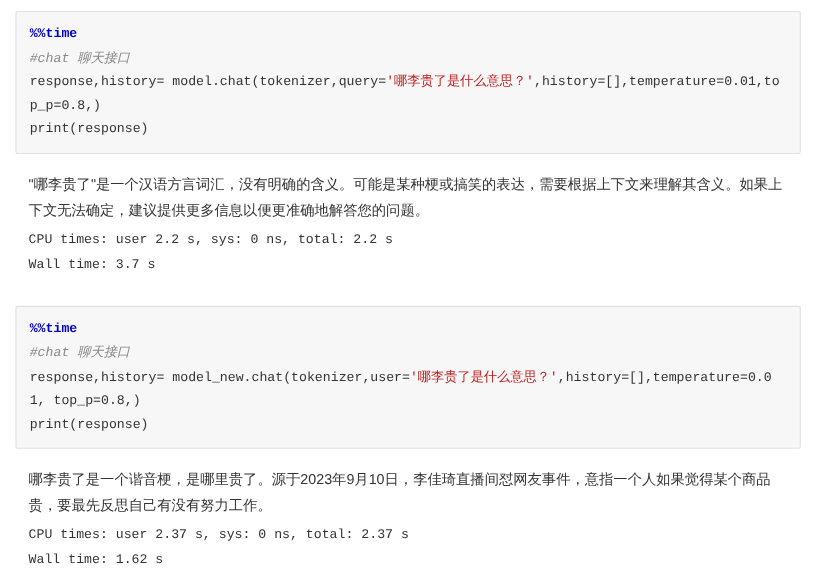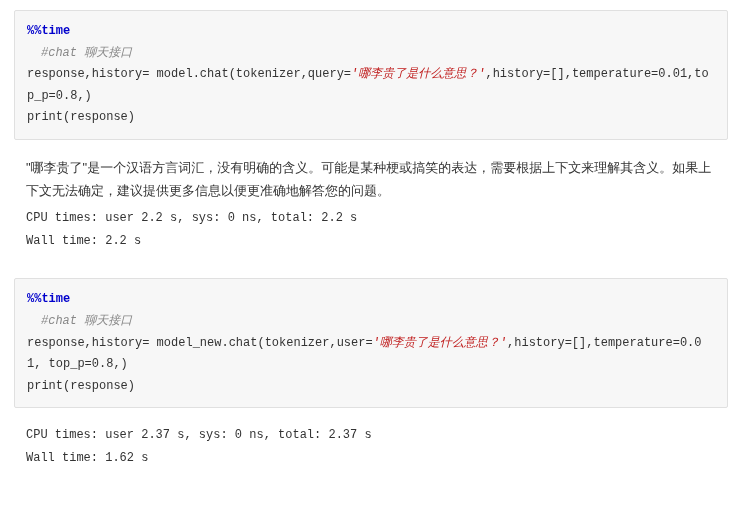--- a/index.html
+++ b/index.html
@@ -37,34 +37,34 @@
   }
   .out-text {
     font-family: -apple-system, BlinkMacSystemFont, "Segoe UI", Helvetica, Arial, sans-serif;
     font-size: 13px;
     line-height: 1.8;
     color: #333;
     display: block;
     margin-bottom: 4px;
   }
   .magic { color: #0000cc; font-weight: bold; }
-  .comment { color: #888888; font-style: italic; margin-left: 14px; }
-  .str { color: #c02020; font-style: italic; }
+  .comment { color: #888888; font-style: italic; }
+  .str { color: #c02020; }
   .nm { color: #333; }
 </style>
 </head>
 <body>
 
 <div class="code-cell"><span class="magic">%%time</span>
 <span class="comment">#chat 聊天接口</span>
 <span class="nm">response,history= model.chat(tokenizer,query=</span><span class="str">'哪李贵了是什么意思？'</span><span class="nm">,history=[],temperature=0.01,top_p=0.8,)</span>
 <span class="nm">print(response)</span></div>
 
 <div class="output-cell"><span class="out-text">"哪李贵了"是一个汉语方言词汇，没有明确的含义。可能是某种梗或搞笑的表达，需要根据上下文来理解其含义。如果上下文无法确定，建议提供更多信息以便更准确地解答您的问题。</span><span>CPU times: user 2.2 s, sys: 0 ns, total: 2.2 s</span>
-<span>Wall time: 2.2 s</span></div>
+<span>Wall time: 3.7 s</span></div>
 
 <div class="code-cell"><span class="magic">%%time</span>
 <span class="comment">#chat 聊天接口</span>
 <span class="nm">response,history= model_new.chat(tokenizer,user=</span><span class="str">'哪李贵了是什么意思？'</span><span class="nm">,history=[],temperature=0.01, top_p=0.8,)</span>
 <span class="nm">print(response)</span></div>
 
-<div class="output-cell"><span>CPU times: user 2.37 s, sys: 0 ns, total: 2.37 s</span>
+<div class="output-cell"><span class="out-text">哪李贵了是一个谐音梗，是哪里贵了。源于2023年9月10日，李佳琦直播间怼网友事件，意指一个人如果觉得某个商品贵，要最先反思自己有没有努力工作。</span><span>CPU times: user 2.37 s, sys: 0 ns, total: 2.37 s</span>
 <span>Wall time: 1.62 s</span></div>
 
 </body></html>

